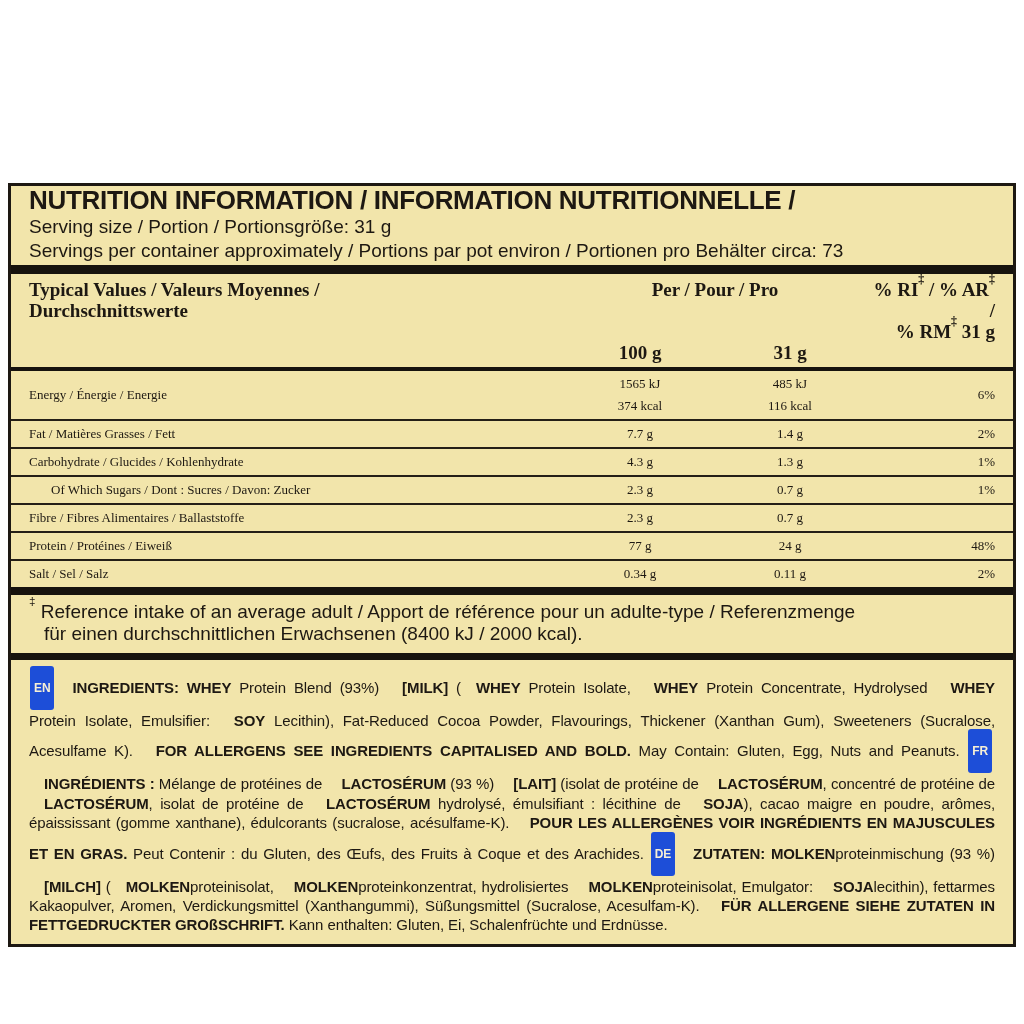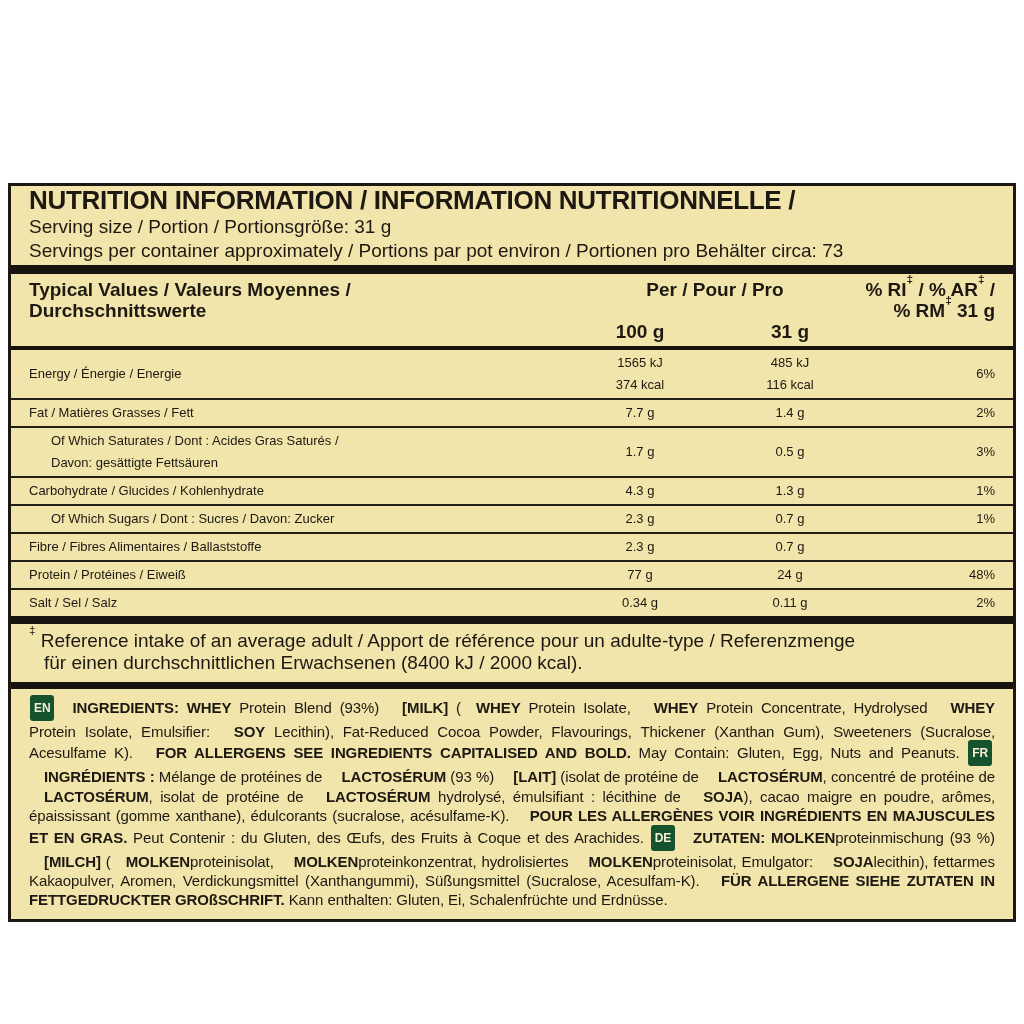--- a/index.html
+++ b/index.html
@@ -12,40 +12,40 @@
   .title{font-weight:bold;font-size:26px;line-height:28px;letter-spacing:-0.3px;}
   .serv{font-size:19px;line-height:22px;margin-top:2px;}
   .serv:first-of-type{margin-top:5px;}
   
   .hbar{background:#17130e;}
   .bar-a{height:9px;}
   .bar-b{height:4px;}
   .bar-c{height:8px;}
   .bar-d{height:7px;}
   
-  .cols{display:grid;grid-template-columns:1fr 150px 150px 130px;}
+  .cols{display:grid;grid-template-columns:1fr 150px 150px 130px;font-family:Liberation Serif, serif;}
   #thead{padding-top:5px;padding-bottom:4px;font-weight:bold;font-size:19px;line-height:21px;}
   #thead .c{text-align:center;align-self:end;}
   #thead .ri{text-align:right;}
   #thead .per{grid-column:2/4;text-align:center;}
   .trow{padding-top:2px;padding-bottom:2px;font-size:13px;line-height:22px;
     border-top:2px solid #241f17;align-items:center;}
   .trow:first-child{border-top:none;}
   .trow .c{text-align:center;}
   .trow .ri{text-align:right;}
   .trow.indent .lab{padding-left:22px;}
   
   #foot{padding-top:6px;padding-bottom:8px;font-size:19px;line-height:22px;}
   #foot .l2{padding-left:15px;}
   
   #ingr{padding-top:7px;padding-bottom:9px;font-size:15px;line-height:19.4px;
     text-align:justify;letter-spacing:-0.1px;}
   #ingr .b{font-weight:bold;margin-left:15px;}
-  .badge{display:inline-block;background:#14532d;color:#f6efd5;font-weight:bold;
-    font-size:12px;line-height:14px;padding:6px 4px;border-radius:3px;
+  .badge{display:inline-block;background:#1d4ed8;color:#f6efd5;font-weight:bold;
+    font-size:12px;line-height:14px;padding:15px 4px;border-radius:3px;
     position:relative;top:-1px;margin:0 3px 0 1px;}
   sup{font-size:0.62em;position:relative;top:-0.45em;line-height:0;}
 </style>
 </head>
 <body>
 
 <div id="label">
 
   <div id="hdr" class="pad">
     <div class="title">NUTRITION INFORMATION / INFORMATION NUTRITIONNELLE /</div>
@@ -93,35 +93,20 @@
           <div>Fat / Matières Grasses / Fett</div>
         </div>
         <div class="c">
           <div>7.7 g</div>
         </div>
         <div class="c">
           <div>1.4 g</div>
         </div>
         <div class="ri">
           <div>2%</div>
-        </div>
-      </div>
-      <div class="trow cols pad indent">
-        <div class="lab">
-          <div>Of Which Saturates / Dont : Acides Gras Saturés /</div>
-          <div>Davon: gesättigte Fettsäuren</div>
-        </div>
-        <div class="c">
-          <div>1.7 g</div>
-        </div>
-        <div class="c">
-          <div>0.5 g</div>
-        </div>
-        <div class="ri">
-          <div>3%</div>
         </div>
       </div>
       <div class="trow cols pad">
         <div class="lab">
           <div>Carbohydrate / Glucides / Kohlenhydrate</div>
         </div>
         <div class="c">
           <div>4.3 g</div>
         </div>
         <div class="c">

